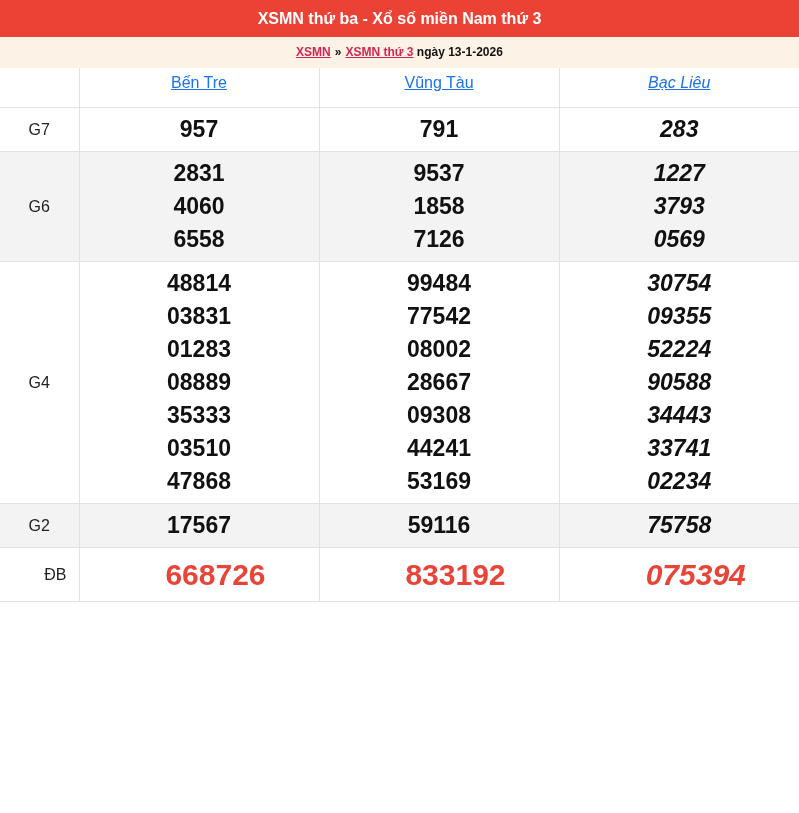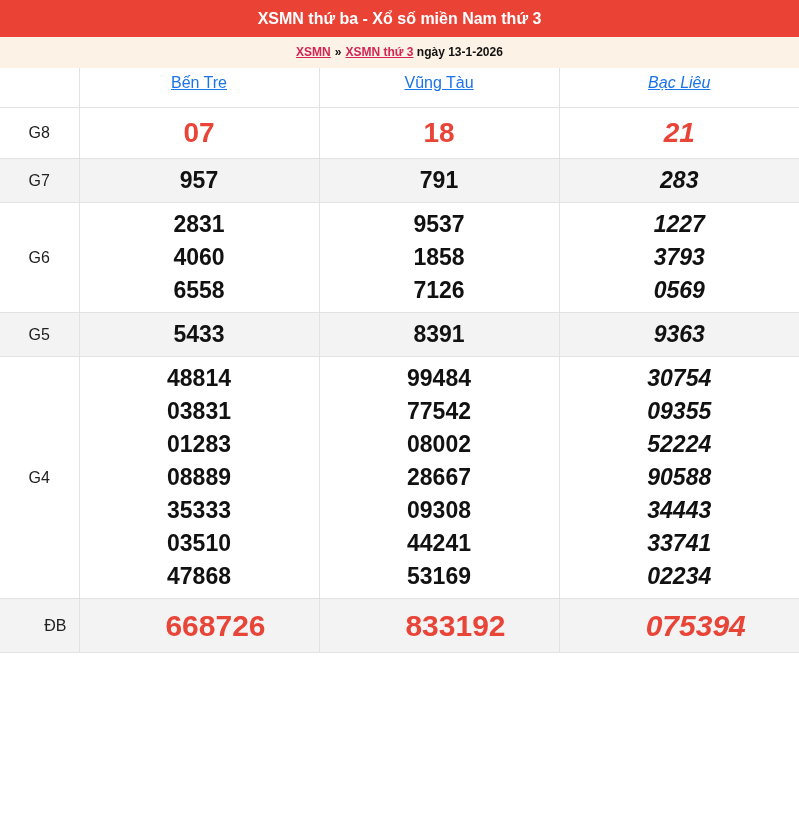--- a/index.html
+++ b/index.html
@@ -99,32 +99,20 @@
       <th class="prov">
         <a>Vũng Tàu</a>
       </th>
       <th class="prov">
         <a>Bạc Liêu</a>
       </th>
     </tr>
   </thead>
   <tbody>
       <tr>
-        <th>G8</th>
-        <td class="red-large">
-          <div class="num">07</div>
-        </td>
-        <td class="red-large">
-          <div class="num">18</div>
-        </td>
-        <td class="red-large">
-          <div class="num">21</div>
-        </td>
-      </tr>
-      <tr>
         <th>G7</th>
         <td>
           <div class="num">957</div>
         </td>
         <td>
           <div class="num">791</div>
         </td>
         <td>
           <div class="num">283</div>
         </td>
@@ -138,32 +126,20 @@
         </td>
         <td>
           <div class="num">9537</div>
           <div class="num">1858</div>
           <div class="num">7126</div>
         </td>
         <td>
           <div class="num">1227</div>
           <div class="num">3793</div>
           <div class="num">0569</div>
-        </td>
-      </tr>
-      <tr>
-        <th>G5</th>
-        <td>
-          <div class="num">5433</div>
-        </td>
-        <td>
-          <div class="num">8391</div>
-        </td>
-        <td>
-          <div class="num">9363</div>
         </td>
       </tr>
       <tr>
         <th>G4</th>
         <td>
           <div class="num">48814</div>
           <div class="num">03831</div>
           <div class="num">01283</div>
           <div class="num">08889</div>
           <div class="num">35333</div>
@@ -183,20 +159,32 @@
           <div class="num">30754</div>
           <div class="num">09355</div>
           <div class="num">52224</div>
           <div class="num">90588</div>
           <div class="num">34443</div>
           <div class="num">33741</div>
           <div class="num">02234</div>
         </td>
       </tr>
       <tr>
+        <th>G2</th>
+        <td>
+          <div class="num">17567</div>
+        </td>
+        <td>
+          <div class="num">59116</div>
+        </td>
+        <td>
+          <div class="num">75758</div>
+        </td>
+      </tr>
+      <tr>
         <th>ĐB</th>
         <td class="red-xlarge">
           <div class="num">668726</div>
         </td>
         <td class="red-xlarge">
           <div class="num">833192</div>
         </td>
         <td class="red-xlarge">
           <div class="num">075394</div>
         </td>

